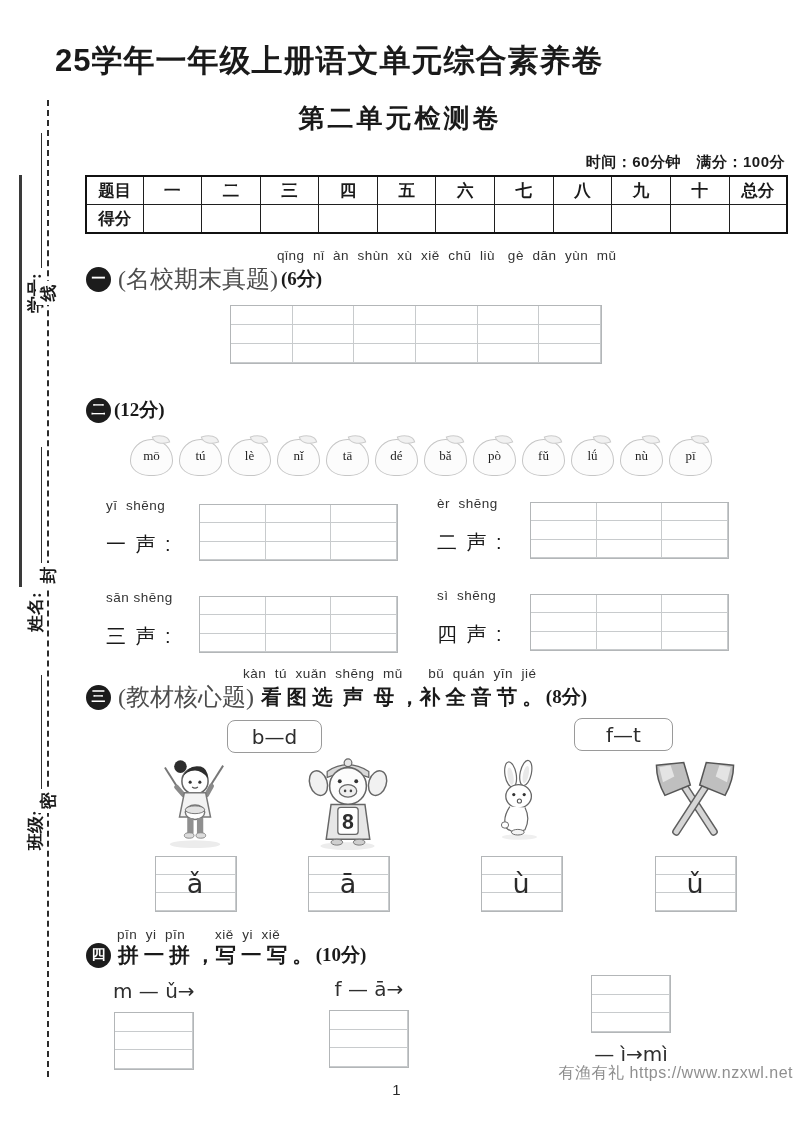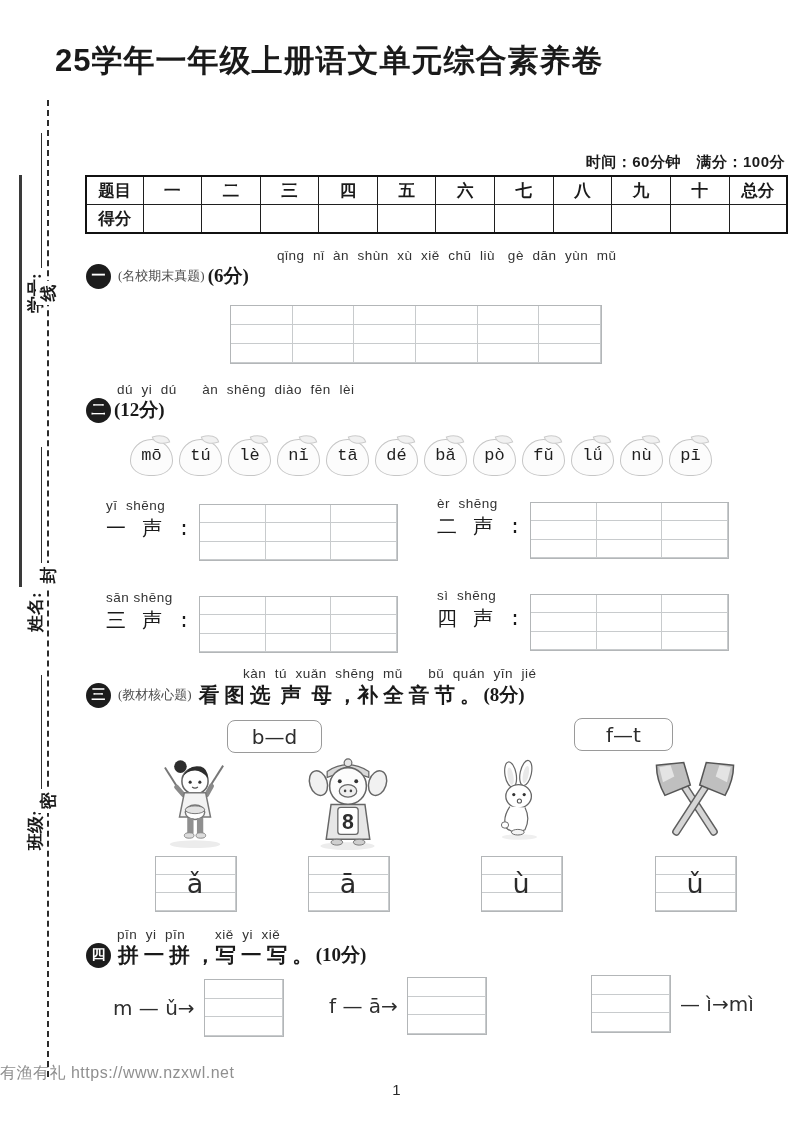--- a/index.html
+++ b/index.html
@@ -24,53 +24,53 @@
   
   .score-table{position:absolute;left:85px;top:175px;width:703px;border-collapse:collapse;table-layout:fixed;
                border:2.5px solid #111;}
   .score-table td{border:1.6px solid #1f1f1f;text-align:center;font-size:16.5px;font-weight:bold;height:27px;padding:0;}
 
   
   .py{font-size:13.5px;color:#333;white-space:pre;letter-spacing:0.5px;font-family:Liberation Sans, sans-serif;}
   .qline{display:flex;align-items:center;gap:7px;}
   .qnum{width:25px;height:25px;border-radius:50%;background:#1c1c1c;color:#fff;display:flex;align-items:center;
         justify-content:center;font-size:14px;font-weight:bold;flex:none;font-family:"Liberation Serif",serif;}
-  .qtag{font-size:13px;color:#4d4d4d;font-family:"Liberation Serif",serif;white-space:pre;}
+  .qtag{font-size:24px;color:#4d4d4d;font-family:"Liberation Serif",serif;white-space:pre;}
   .qtext{font-size:20.5px;font-weight:700;font-family:"Liberation Serif",serif;white-space:pre;}
   .qscore{font-size:19px;font-weight:700;font-family:"Liberation Serif",serif;margin-left:-4px;}
 
   
   .wgrid{display:grid;border:1.1px solid #b3b6b8;background:#fff;}
   .wgrid i{box-shadow:inset -1px -1px 0 #c8cbcd;}
 
   
   .peach-row{display:flex;gap:4px;}
   .peach{position:relative;width:45px;height:45px;display:flex;align-items:center;justify-content:center;flex:none;}
   .peach::before{content:"";position:absolute;inset:6px 1px 2px 1px;background:#fcfcfc;border:1.5px solid #c6c6c6;
                  border-radius:52% 52% 46% 46% / 60% 60% 42% 42%;}
   .peach::after{content:"";position:absolute;top:1px;left:24px;width:14px;height:9px;border:1.3px solid #cccccc;
                 background:#f1f1f1;border-radius:0 90% 0 90%;transform:rotate(-18deg);}
-  .peach .syl{position:relative;z-index:1;font-size:17px;color:#1f1f1f;font-family:Liberation Mono, monospace;}
-
-  .tone .hz{font-size:20px;font-family:Liberation Mono, monospace;letter-spacing:2px;margin-top:2px;white-space:pre;}
+  .peach .syl{position:relative;z-index:1;font-size:13px;color:#1f1f1f;font-family:Liberation Serif, serif;}
+
+  .tone .hz{font-size:20px;font-family:Liberation Sans, sans-serif;letter-spacing:2px;margin-top:18px;white-space:pre;}
 
   .optbox{border:1.5px solid #9a9a9a;border-radius:8px;display:flex;align-items:center;justify-content:center;
           font-size:20px;color:#2c2c2c;background:#fff;font-family:"DejaVu Sans",sans-serif;}
 
   .fig-col{display:flex;flex-direction:column;align-items:center;justify-content:space-between;width:120px;height:156px;}
   .ansbox{position:relative;width:80px;height:54px;}
   .ansbox .wgrid{width:80px;height:54px;}
   .ans{position:absolute;inset:0;display:flex;align-items:center;justify-content:center;font-size:27px;color:#2b2b2b;
        font-family:"DejaVu Sans",sans-serif;}
 
-  .pgrp{display:flex;align-items:center;gap:9px;}
+  .pgrp{display:flex;align-items:center;gap:9px;flex-direction:column;}
   .ptxt{font-size:20px;color:#2e2e2e;font-family:"DejaVu Sans",sans-serif;white-space:pre;}
   .pbox{width:78px;height:56px;}
 
-  .watermark{left:0;top:1063px;width:793px;text-align:left;font-size:16px;color:#8f8f8f;letter-spacing:0.5px;}
+  .watermark{left:0;top:1063px;width:793px;text-align:right;font-size:16px;color:#8f8f8f;letter-spacing:0.5px;}
   .pagenum{left:0;top:1081px;width:793px;text-align:center;font-size:15px;color:#2a2a2a;}
 </style>
 </head>
 <body>
 
 <div class="page">
 
   <div class="abs edge-line"></div>
   <div class="abs seal-dash"></div>
   <div class="abs schar" style="top:281px">线</div>
@@ -84,20 +84,21 @@
   <div class="abs ifield" style="left:24px;top:632px">
     <span class="iflabel">姓名:</span>
     <span class="ifline" style="width:140px"></span>
   </div>
   <div class="abs ifield" style="left:24px;top:850px">
     <span class="iflabel">班级:</span>
     <span class="ifline" style="width:130px"></span>
   </div>
 
   <div class="abs title">25学年一年级上册语文单元综合素养卷</div>
+  <div class="abs subtitle">第二单元检测卷</div>
   <div class="abs meta">时间：60分钟　满分：100分</div>
 
   <table class="score-table">
     <colgroup>
         <col style="width:57px">
         <col>
         <col>
         <col>
         <col>
         <col>
@@ -160,21 +161,20 @@
       <i></i>
       <i></i>
       <i></i>
       <i></i>
       <i></i>
       <i></i>
       <i></i>
       <i></i>
     </div>
 
-  <div class="abs py" style="left:117px;top:382px">dú  yi  dú      àn  shēng  diào  fēn  lèi</div>
   <div class="abs qline" style="left:86px;top:397px">
     <span class="qnum">二</span>
     <span class="qscore">(12分)</span>
   </div>
   <div class="abs peach-row" style="left:129px;top:433px">
     <span class="peach">
         <span class="syl">mō</span>
       </span>
     <span class="peach">
         <span class="syl">tú</span>

